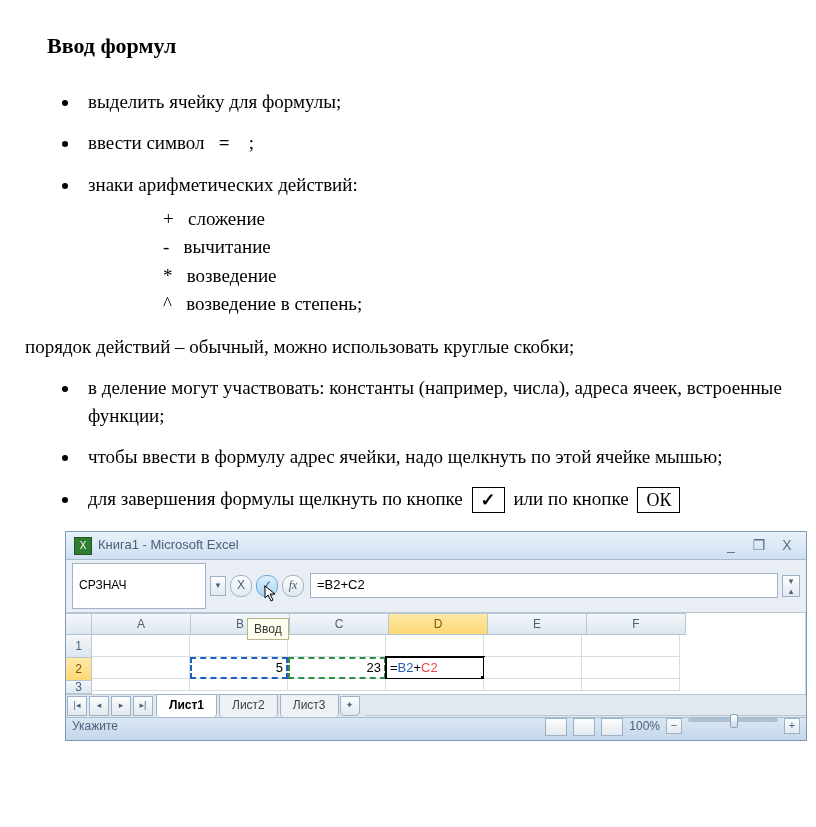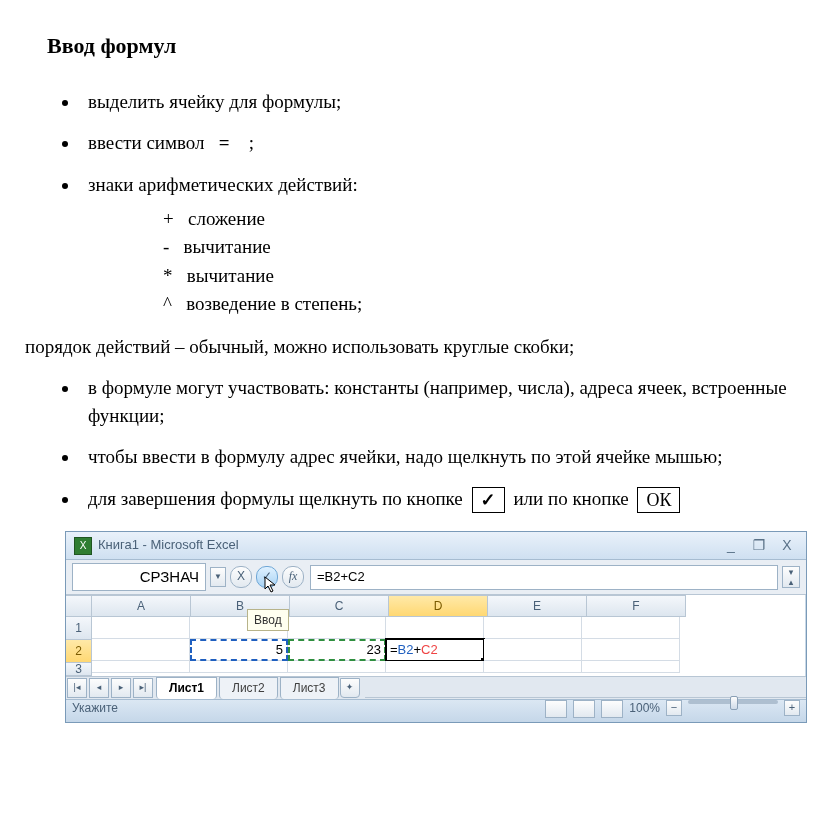--- a/index.html
+++ b/index.html
@@ -86,23 +86,23 @@
     align-items: center;
     background: #e9eef4;
     border-bottom: 1px solid #b8c6d4;
     padding: 3px 6px;
     gap: 4px;
   }
   .name-box {
     width: 120px;
     background: #fff;
     border: 1px solid #9db2c6;
-    padding: 2px 6px;
-    text-align: right;
-    font-size: 15px;
+    padding: 13px 6px;
+    text-align: left;
+    font-size: 12px;
   }
   .drop-tri {
     width: 14px; height: 18px;
     border: 1px solid #9db2c6;
     background: linear-gradient(#fdfdfd,#e2e9f0);
     text-align: center; font-size: 8px; line-height: 18px; color:#4a6178;
   }
   .fbar-btn {
     width: 20px; height: 20px;
     border: 1px solid #9db2c6;
@@ -301,30 +301,30 @@
   <li>
     <span>ввести символ</span>
     &nbsp;&nbsp;<span style="font-weight:bold;">=</span>&nbsp;&nbsp;&nbsp;
     <span>;</span>
   </li>
   <li>
     <span>знаки арифметических действий:</span>
     <div class="ops">
       <div class="ops-row">+   сложение</div>
       <div class="ops-row">-   вычитание</div>
-      <div class="ops-row">*   вычитание</div>
+      <div class="ops-row">*   возведение</div>
       <div class="ops-row">^   возведение в степень;</div>
     </div>
   </li>
 </ul>
 
 <div class="note">порядок действий – обычный, можно использовать круглые скобки;</div>
 
 <ul class="main">
-  <li>в формуле могут участвовать: константы (например, числа), адреса ячеек, встроенные функции;</li>
+  <li>в деление могут участвовать: константы (например, числа), адреса ячеек, встроенные функции;</li>
   <li>чтобы ввести в формулу адрес ячейки, надо щелкнуть по этой ячейке мышью;</li>
   <li>
     <span>для завершения формулы щелкнуть по кнопке</span>
     <span class="inline-box check-mark">✓</span>
     <span>или по кнопке</span>
     <span class="inline-box">ОК</span>
   </li>
 </ul>
 
 <div class="excel">

